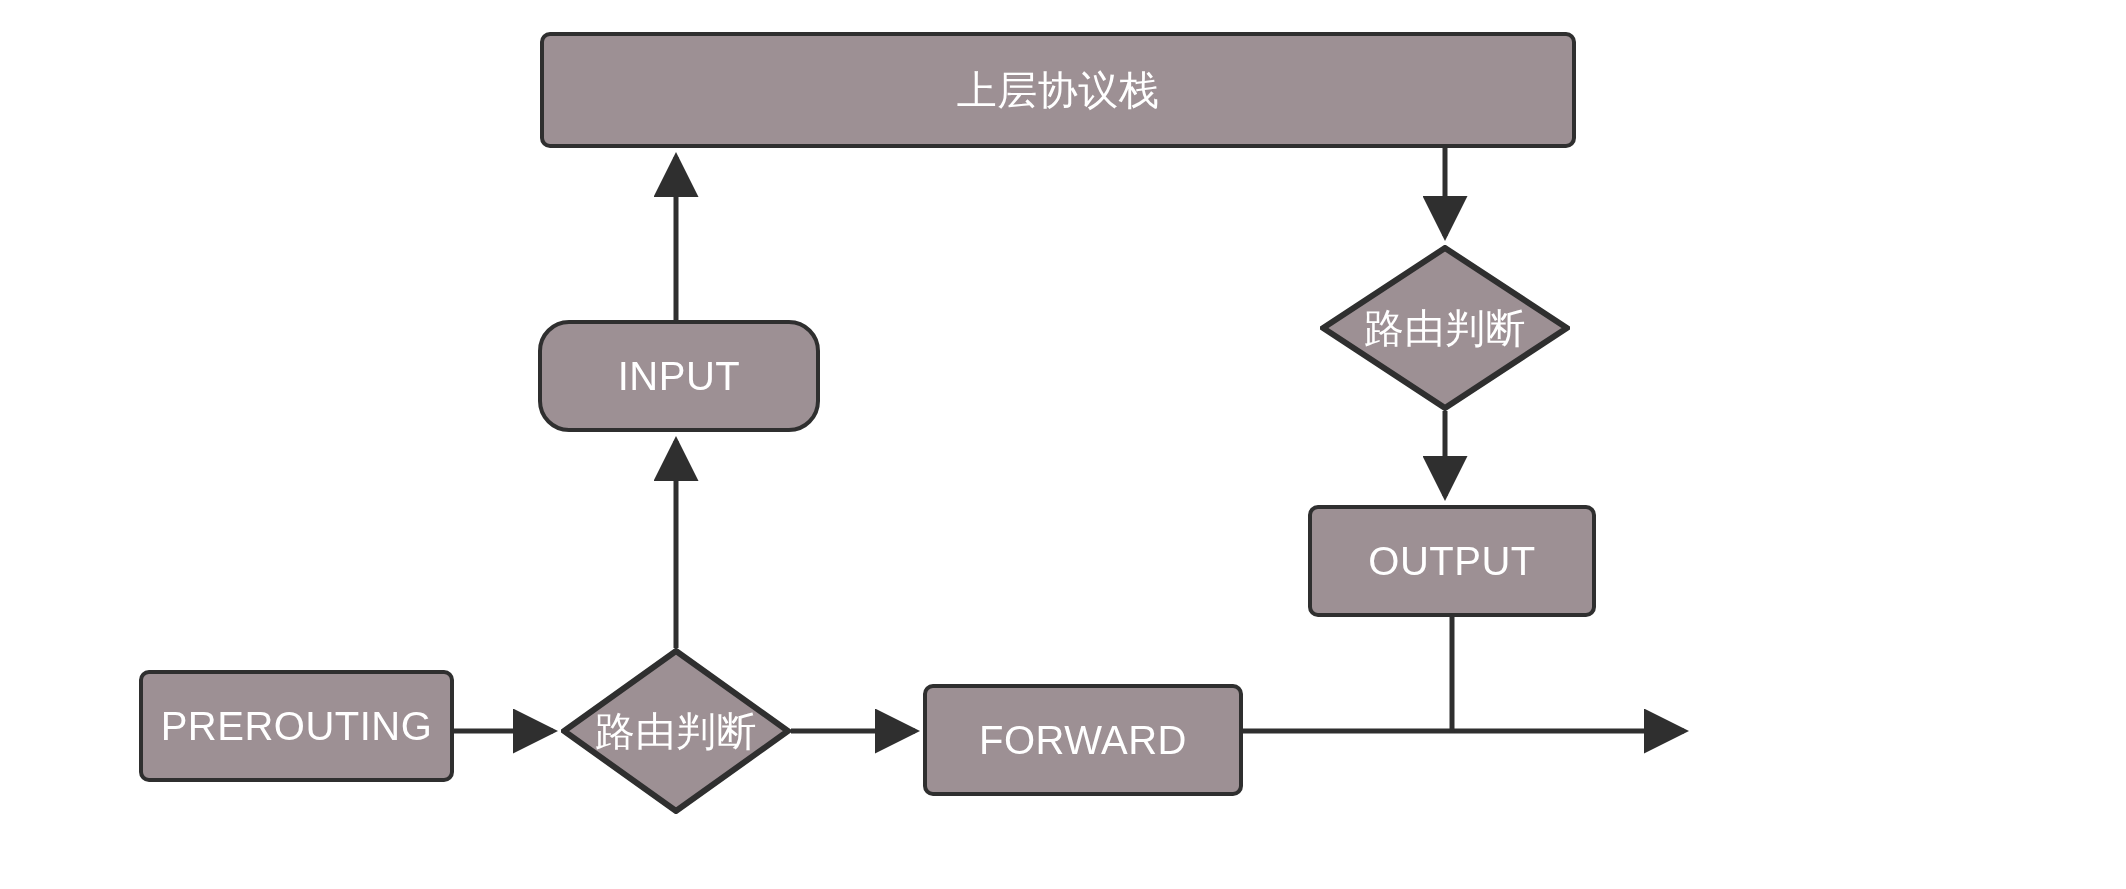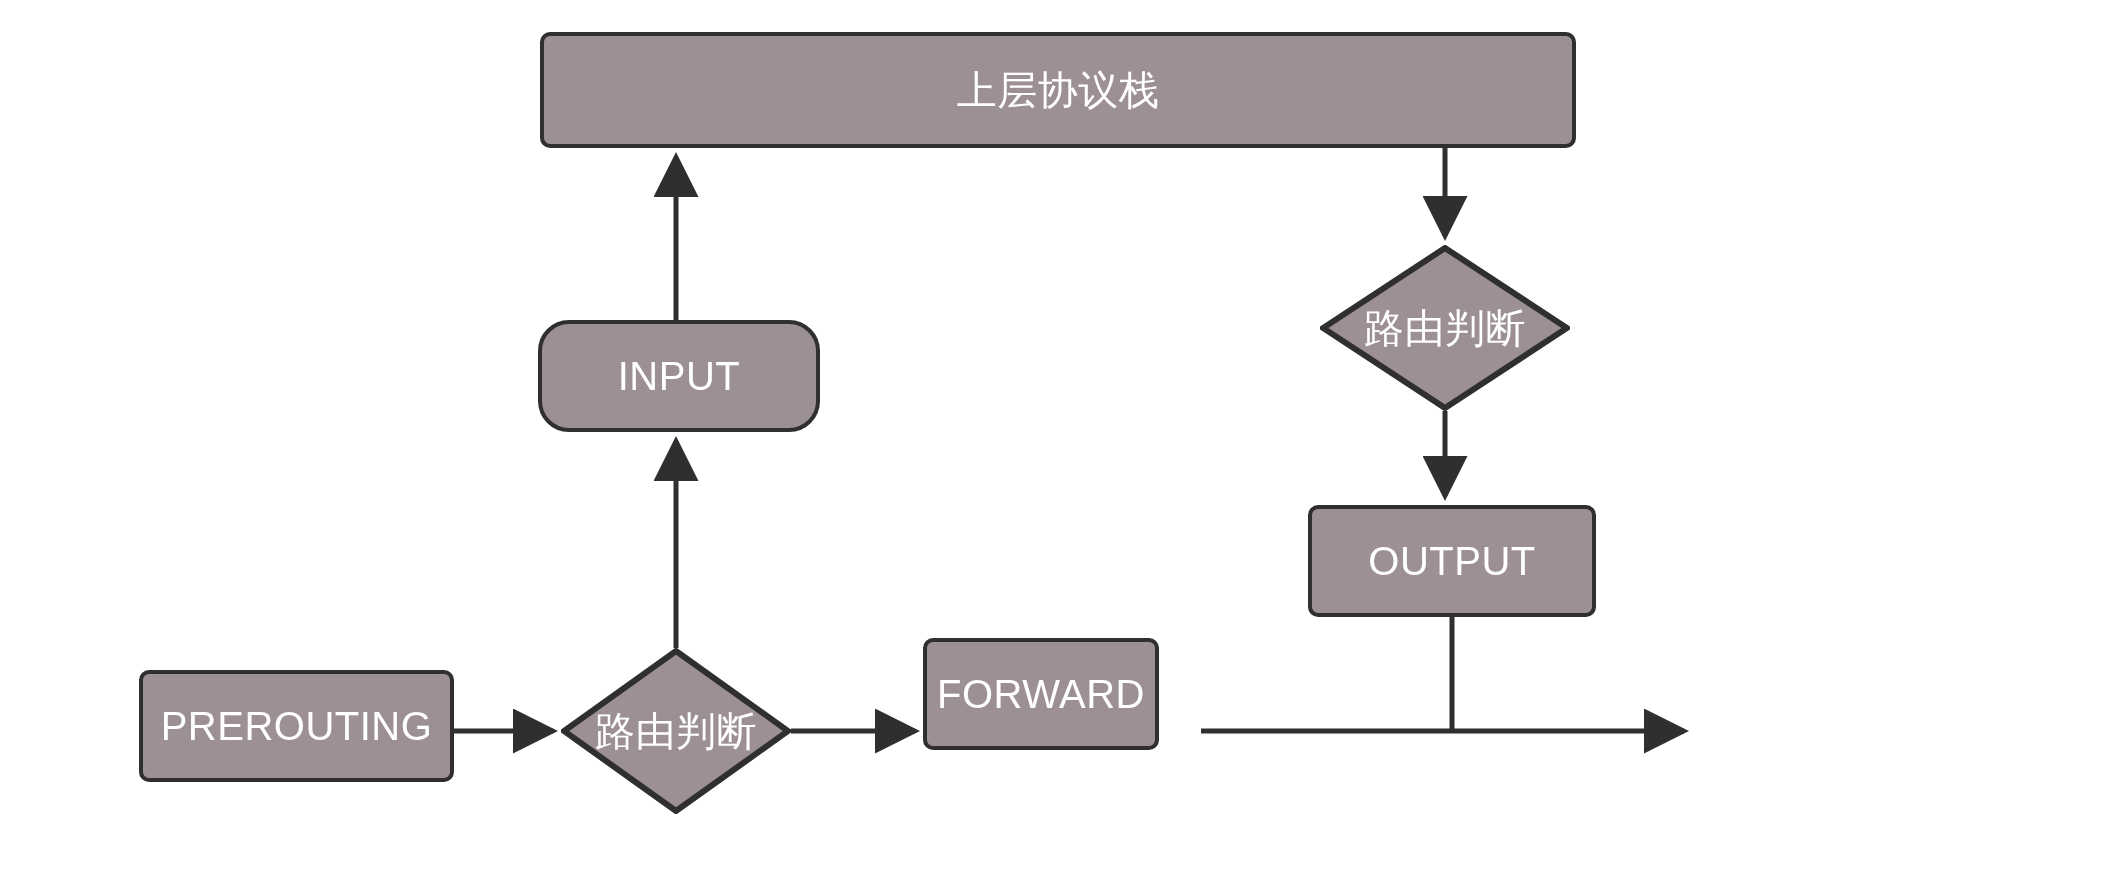--- a/index.html
+++ b/index.html
@@ -127,18 +127,18 @@
     <span class="node-label label-en">PREROUTING</span>
   </div>
 
   <div class="node diamond" style="left:561px; top:648px; width:230px; height:166px;">
     <svg class="diamond-svg" viewBox="0 0 230 166" preserveAspectRatio="none" xmlns="http://www.w3.org/2000/svg">
       <polygon points="115,3 227,83 115,163 3,83" fill="#9d9094" stroke="#2f2f2f" stroke-width="6" stroke-linejoin="miter"></polygon>
     </svg>
     <span class="node-label label-cjk">路由判断</span>
   </div>
 
-  <div class="node box" style="left:923px; top:638px; width:236px; height:112px;">
+  <div class="node box" style="left:923px; top:684px; width:320px; height:112px;">
     <span class="node-label label-en">FORWARD</span>
   </div>
 
 
 </div>
 
 </body></html>

